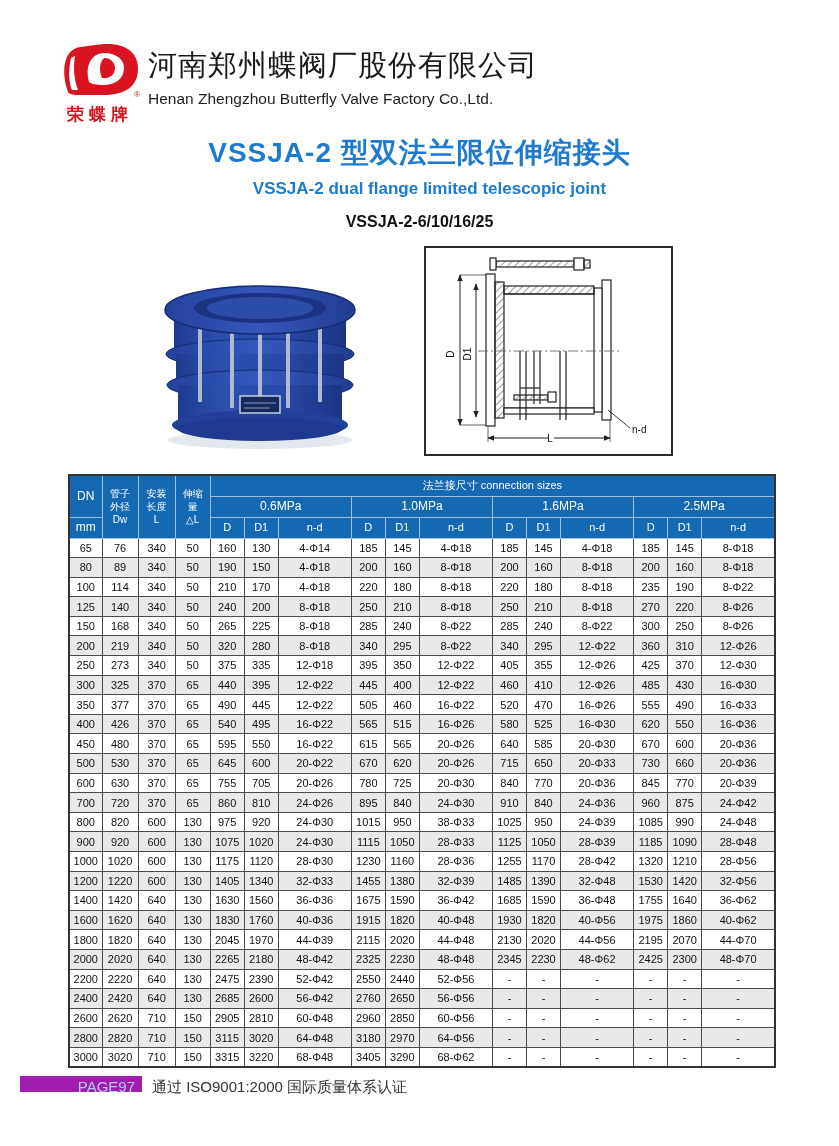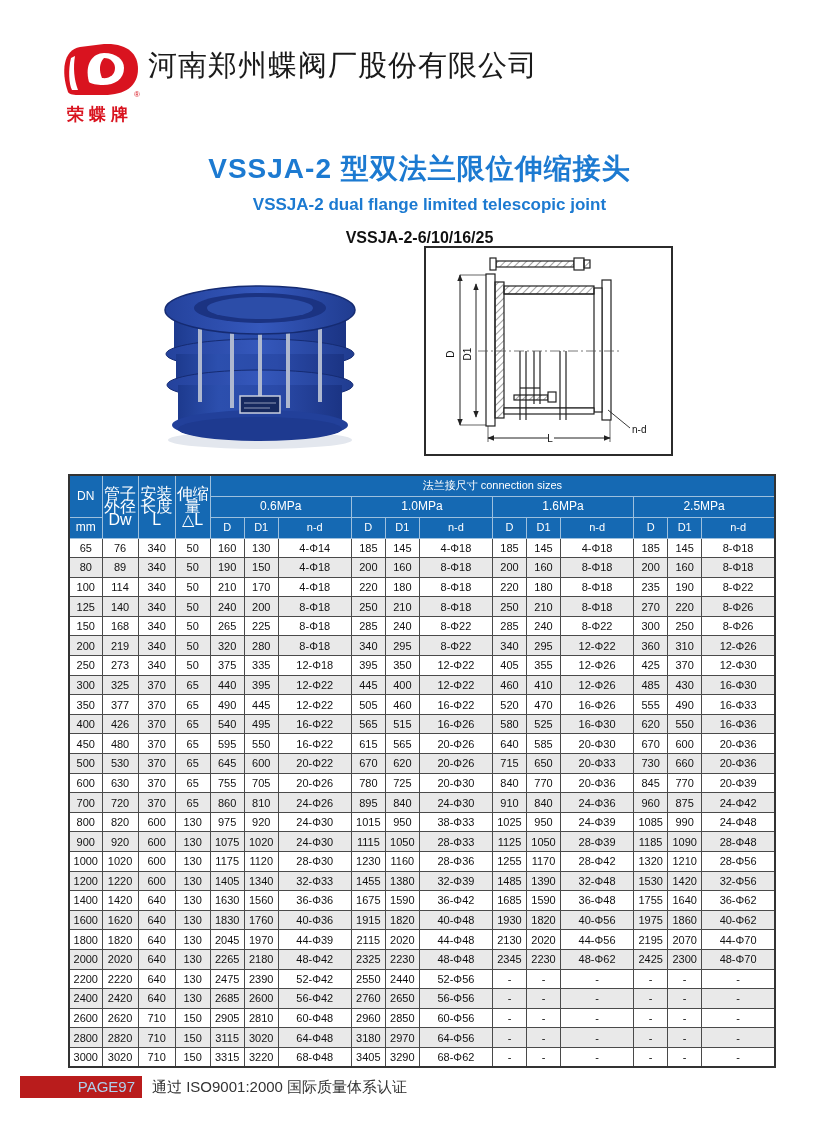--- a/index.html
+++ b/index.html
@@ -10,21 +10,21 @@
   }
 
   
   .logo-wrap { position:absolute; left:55px; top:40px; width:90px; text-align:center; }
   .logo-cn { color:#d9131f; font-size:17px; font-weight:bold; letter-spacing:5px; margin-top:1px; white-space:nowrap; }
   .company { position:absolute; left:148px; top:46px; }
   .company-cn { font-size:29px; font-weight:normal; color:#1a1a1a; letter-spacing:1px; white-space:nowrap; }
   .company-en { font-size:15.5px; color:#1f1f1f; margin-top:4px; white-space:nowrap; }
 
   
-  .title-block { position:absolute; top:150px; left:0; width:839px; text-align:center; }
+  .title-block { position:absolute; top:134px; left:0; width:839px; text-align:center; }
   .title-cn { font-size:28px; font-weight:bold; color:#1c7ad1; letter-spacing:1px; }
   .title-en { font-size:17px; font-weight:bold; color:#1c7ad1; margin-top:7px;margin-left:20px; }
   .title-model { font-size:16px; font-weight:600; color:#111; margin-top:14px; }
 
   
   .photo { position:absolute; left:160px; top:282px; width:200px; height:172px; }
   .drawing-box { position:absolute; left:424px; top:246px; width:249px; height:210px;
     border:2px solid #2b2b2b; background:#fff; }
 
   
@@ -34,47 +34,48 @@
     background:#1569b3; color:#ffffff; font-weight:normal;
     border:1px solid #9dc0de; padding:0; text-align:center; line-height:13px;
   }
   .spec thead tr { height:21px; }
   .spec td {
     border:1px solid #4a4a4a; text-align:center; color:#111;
     height:19.6px; padding:0; background:#ffffff; white-space:nowrap; overflow:hidden;
   }
   .spec tbody tr.alt td { background:#e9e9e9; }
   .spec { border:2px solid #333; }
-  .hdr-small { font-size:16px; }
+  .hdr-small { font-size:10px; }
   .hdr-mpa { font-size:12px; }
   .hdr-dn { font-size:12px; }
 
   
-  .page-bar { position:absolute; left:20px; top:1076px; width:122px; height:22px;
-    background:#b91c1c; color:#aecfeb; font-size:15px; line-height:22px;
+  .page-bar { position:absolute; left:20px; top:1076px; width:122px; height:16px;
+    background:#a21caf; color:#aecfeb; font-size:15px; line-height:22px;
     text-align:right; padding-right:7px; }
   .cert-text { position:absolute; left:152px; top:1076px; height:22px;
     font-size:15px; line-height:22px; color:#333333; font-weight:400; white-space:nowrap; }
 </style>
 </head>
 <body>
 
 <div class="logo-wrap">
   <svg width="84" height="58" viewBox="0 0 84 58">
     <path d="M10 52 C3 32 5 10 22 7 L46 4 C70 3 80 14 80 29 C80 46 67 55 46 55 L20 55 C14 55 11 54 10 52 Z" fill="#d9131f"></path>
     <path d="M31 42 C26 24 35 13 46 13 C59 13 66 20 66 28 C66 39 57 45 45 45 C39 45 33 44 31 42 Z" fill="#ffffff"></path>
     <path d="M46 18 C53 18 57 23 57 28 C57 35 51 39 44 38 C41 31 41 23 46 18 Z" fill="#d9131f"></path>
     <path d="M13 18 C10 30 11 44 14 50 L20 50 C16 40 15 27 17 16 Z" fill="#ffffff"></path>
     <text x="76" y="57" font-size="8" fill="#d9131f">®</text>
   </svg>
   <div class="logo-cn">荣蝶牌</div>
 </div>
 
 <div class="company">
   <div class="company-cn">河南郑州蝶阀厂股份有限公司</div>
+  <div class="company-en">Henan Zhengzhou Butterfly Valve Factory Co.,Ltd.</div>
 </div>
 
 <div class="title-block">
   <div class="title-cn">VSSJA-2 型双法兰限位伸缩接头</div>
   <div class="title-en">VSSJA-2 dual flange limited telescopic joint</div>
   <div class="title-model">VSSJA-2-6/10/16/25</div>
 </div>
 
 <div class="photo">
   <svg width="200" height="172" viewBox="0 0 200 172">

